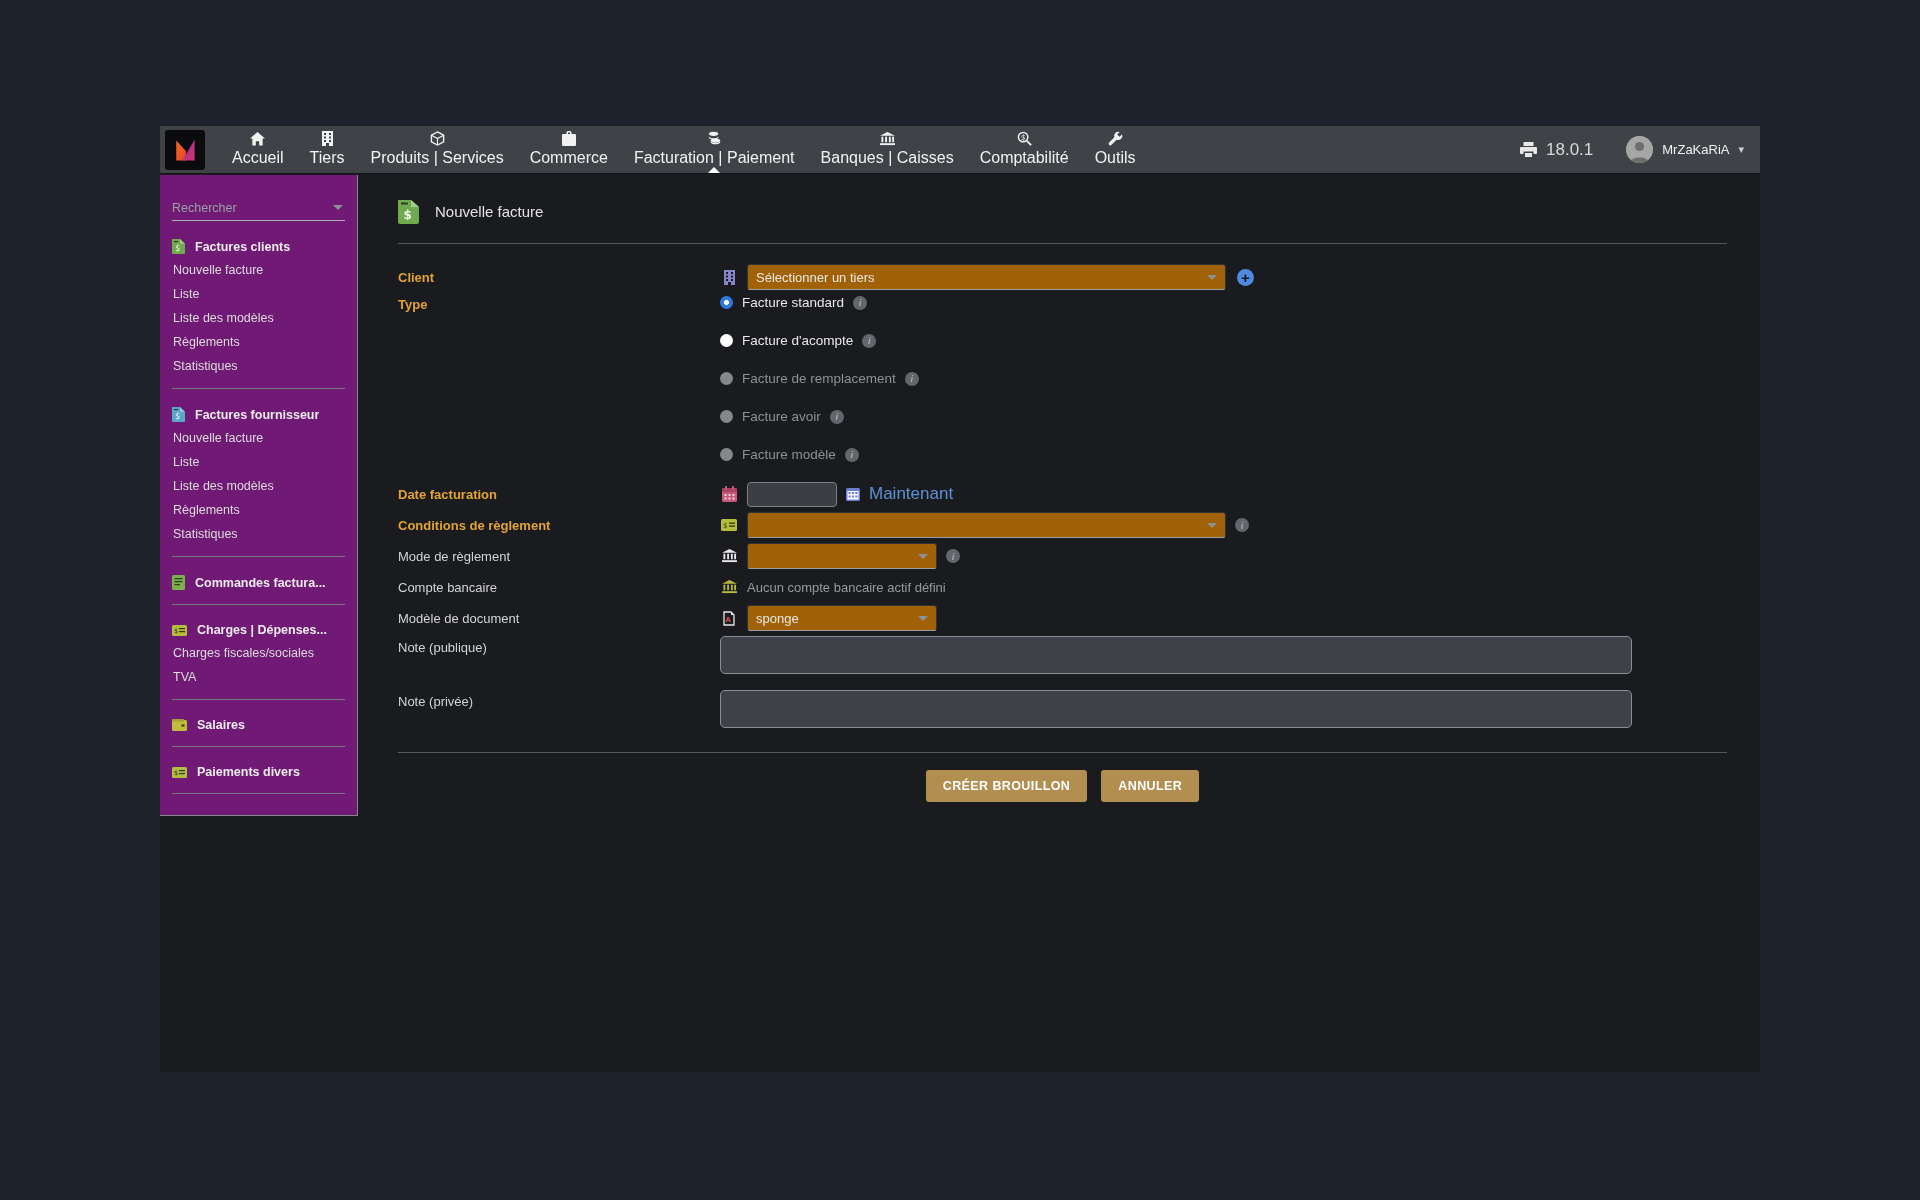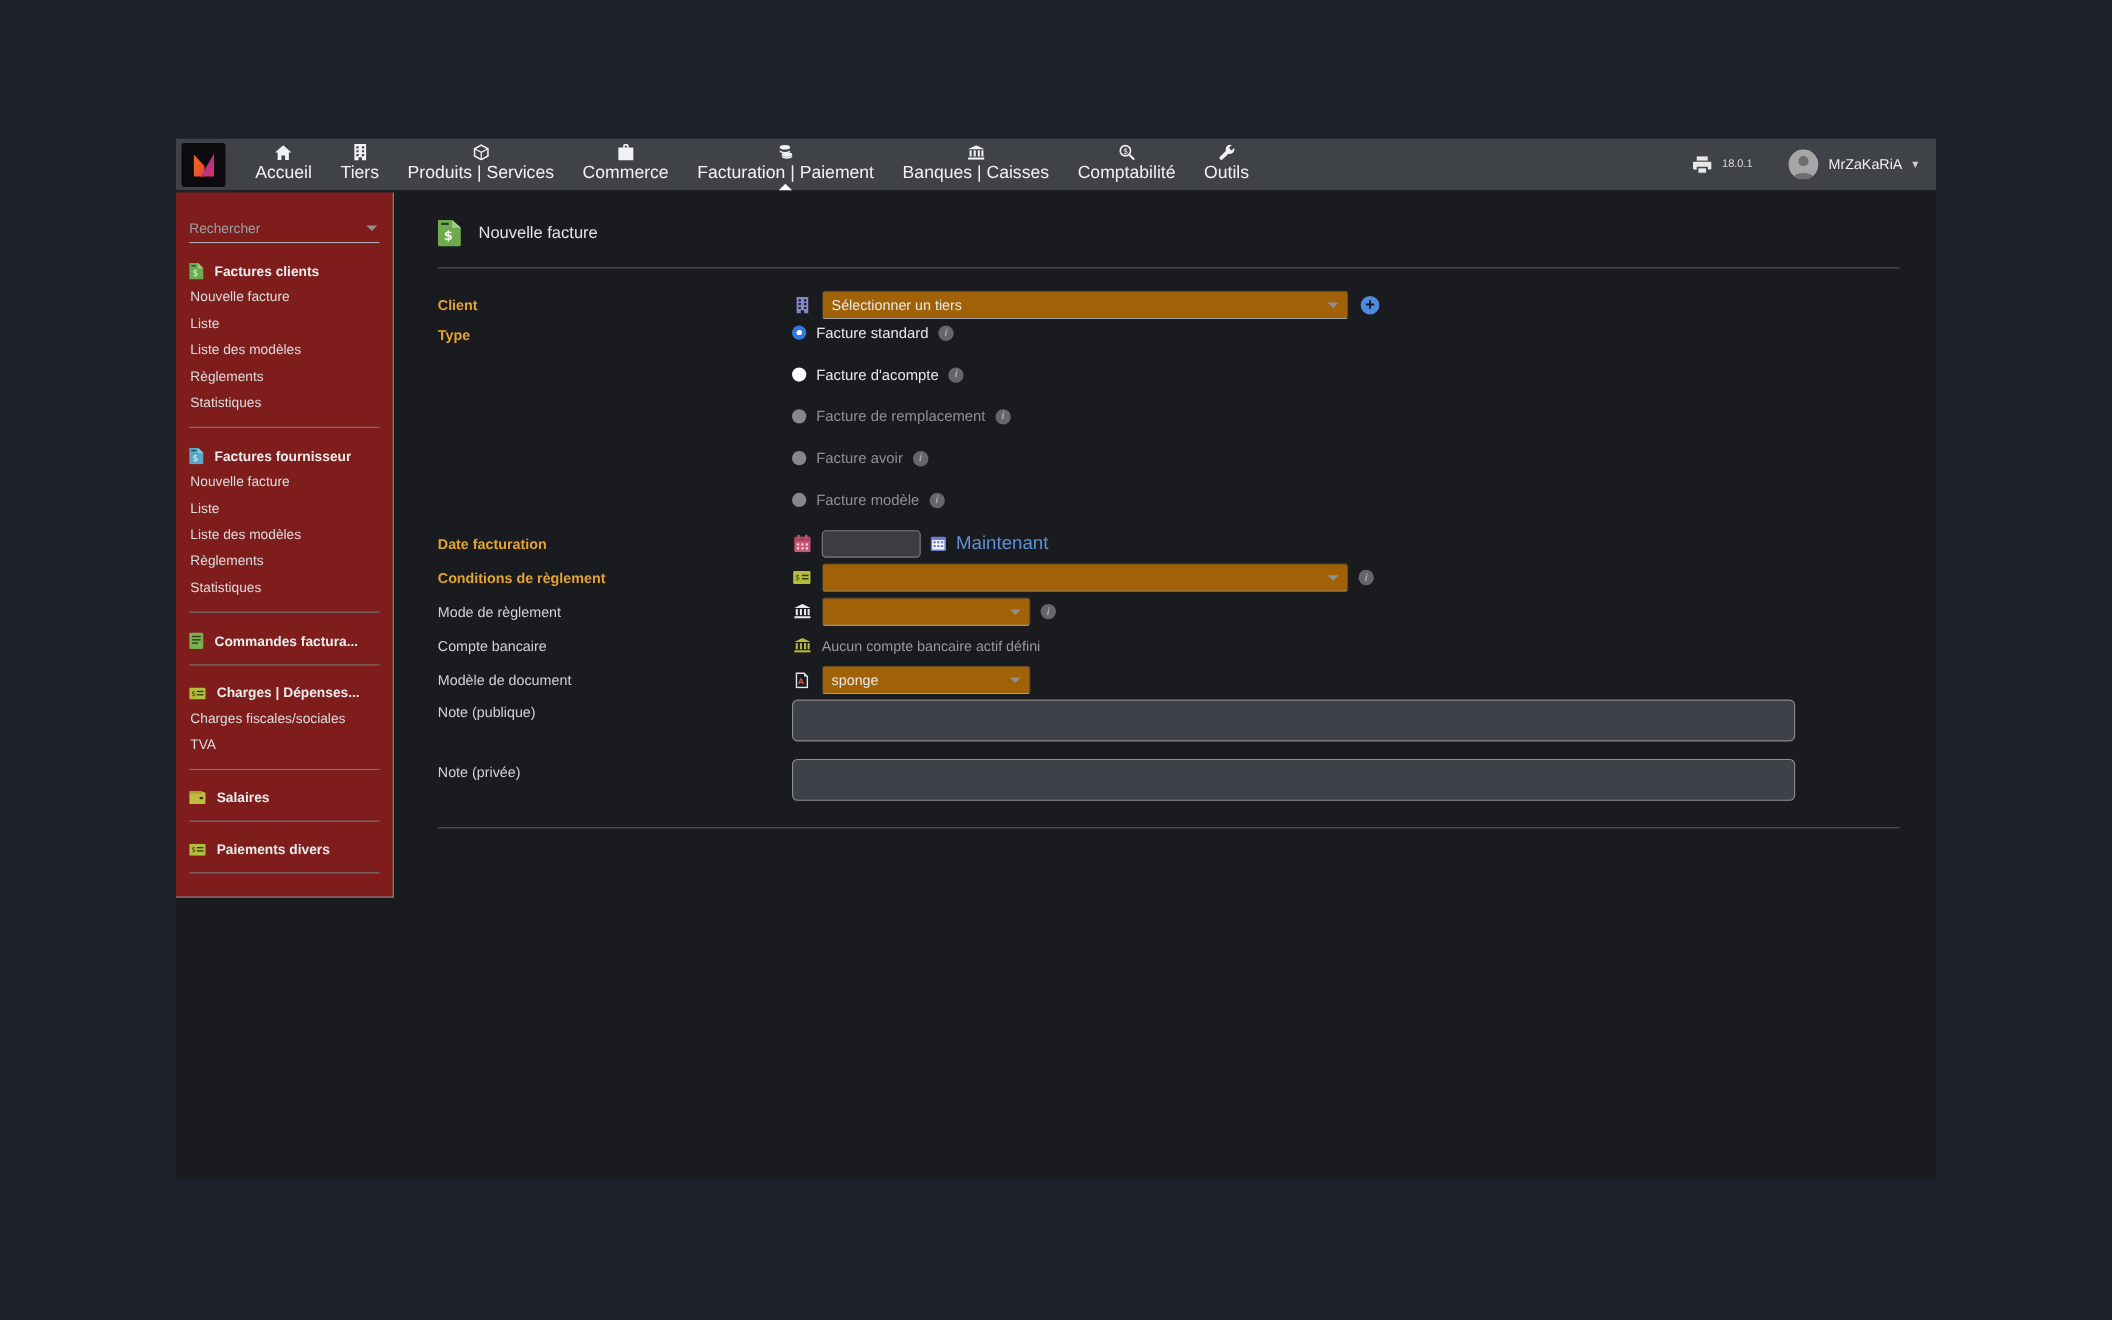--- a/index.html
+++ b/index.html
@@ -34,32 +34,32 @@
   .mitem .micon { height:16px; display:flex; align-items:center; }
   .mitem .mlabel { font-size:16px; color:#f2f2f2; margin-top:3px; white-space:nowrap; }
   .caret-up {
     position:absolute; bottom:0; left:50%; margin-left:-6px;
     width:0; height:0; border-left:6px solid transparent;
     border-right:6px solid transparent; border-bottom:6px solid #ffffff;
   }
   .topbar-right {
     margin-left:auto; display:flex; align-items:center; gap:9px; padding-right:16px;
   }
-  .version { font-size:10px; color:#d8d8d8; margin-right:24px; }
+  .version { font-size:17px; color:#d8d8d8; margin-right:24px; }
   .avatar {
     width:27px; height:27px; border-radius:50%; overflow:hidden; background:#a9a9a9;
     display:flex; align-items:flex-end; justify-content:center; cursor:pointer;
   }
   .username { font-size:13px; color:#f0f0f0; cursor:pointer; }
   .chev { color:#cfcfcf; font-size:11px; cursor:pointer; }
 
   
   .sidebar {
     position:absolute; left:0; top:49px; width:198px; height:641px;
-    background:#7f1d1d;
+    background:#701a75;
     border-right:1px solid #85888f; border-bottom:1px solid #85888f;
     padding:20px 0 4px 0;
   }
   .searchbox {
     margin:0 12px 0 12px; height:26px; border-bottom:1px solid #a9acb1;
     display:flex; align-items:center; justify-content:space-between; cursor:text;
   }
   .searchbox .ph { font-size:12.5px; color:#9aa0a6; }
   .dd-caret {
     width:0; height:0; border-left:5px solid transparent; border-right:5px solid transparent;
@@ -552,15 +552,19 @@
         <div class="flabel" style="padding-top:4px;">Note (privée)</div>
         <div class="fval">
           <textarea class="notearea" style=""></textarea>
         </div>
       </div>
 
     </div>
 
     <hr class="bottom-sep">
 
+    <div class="actions">
+      <button class="btn">CRÉER BROUILLON</button>
+      <button class="btn">ANNULER</button>
+    </div>
 
   </main>
 </div>
 
 </body></html>

